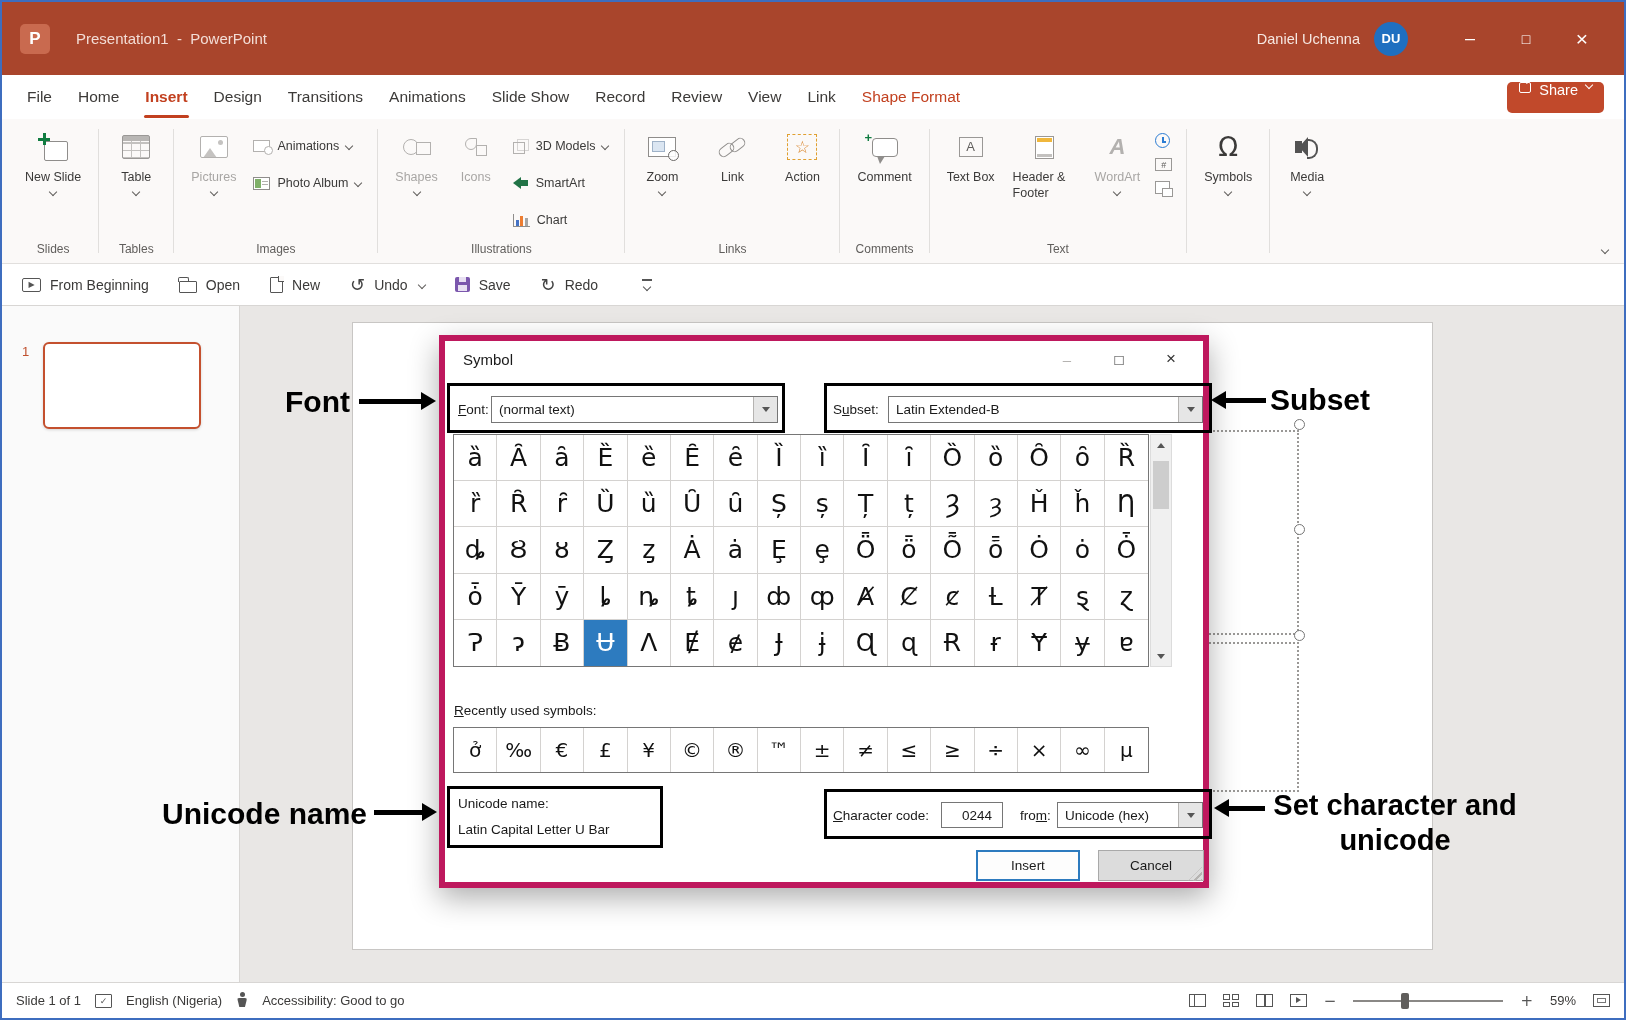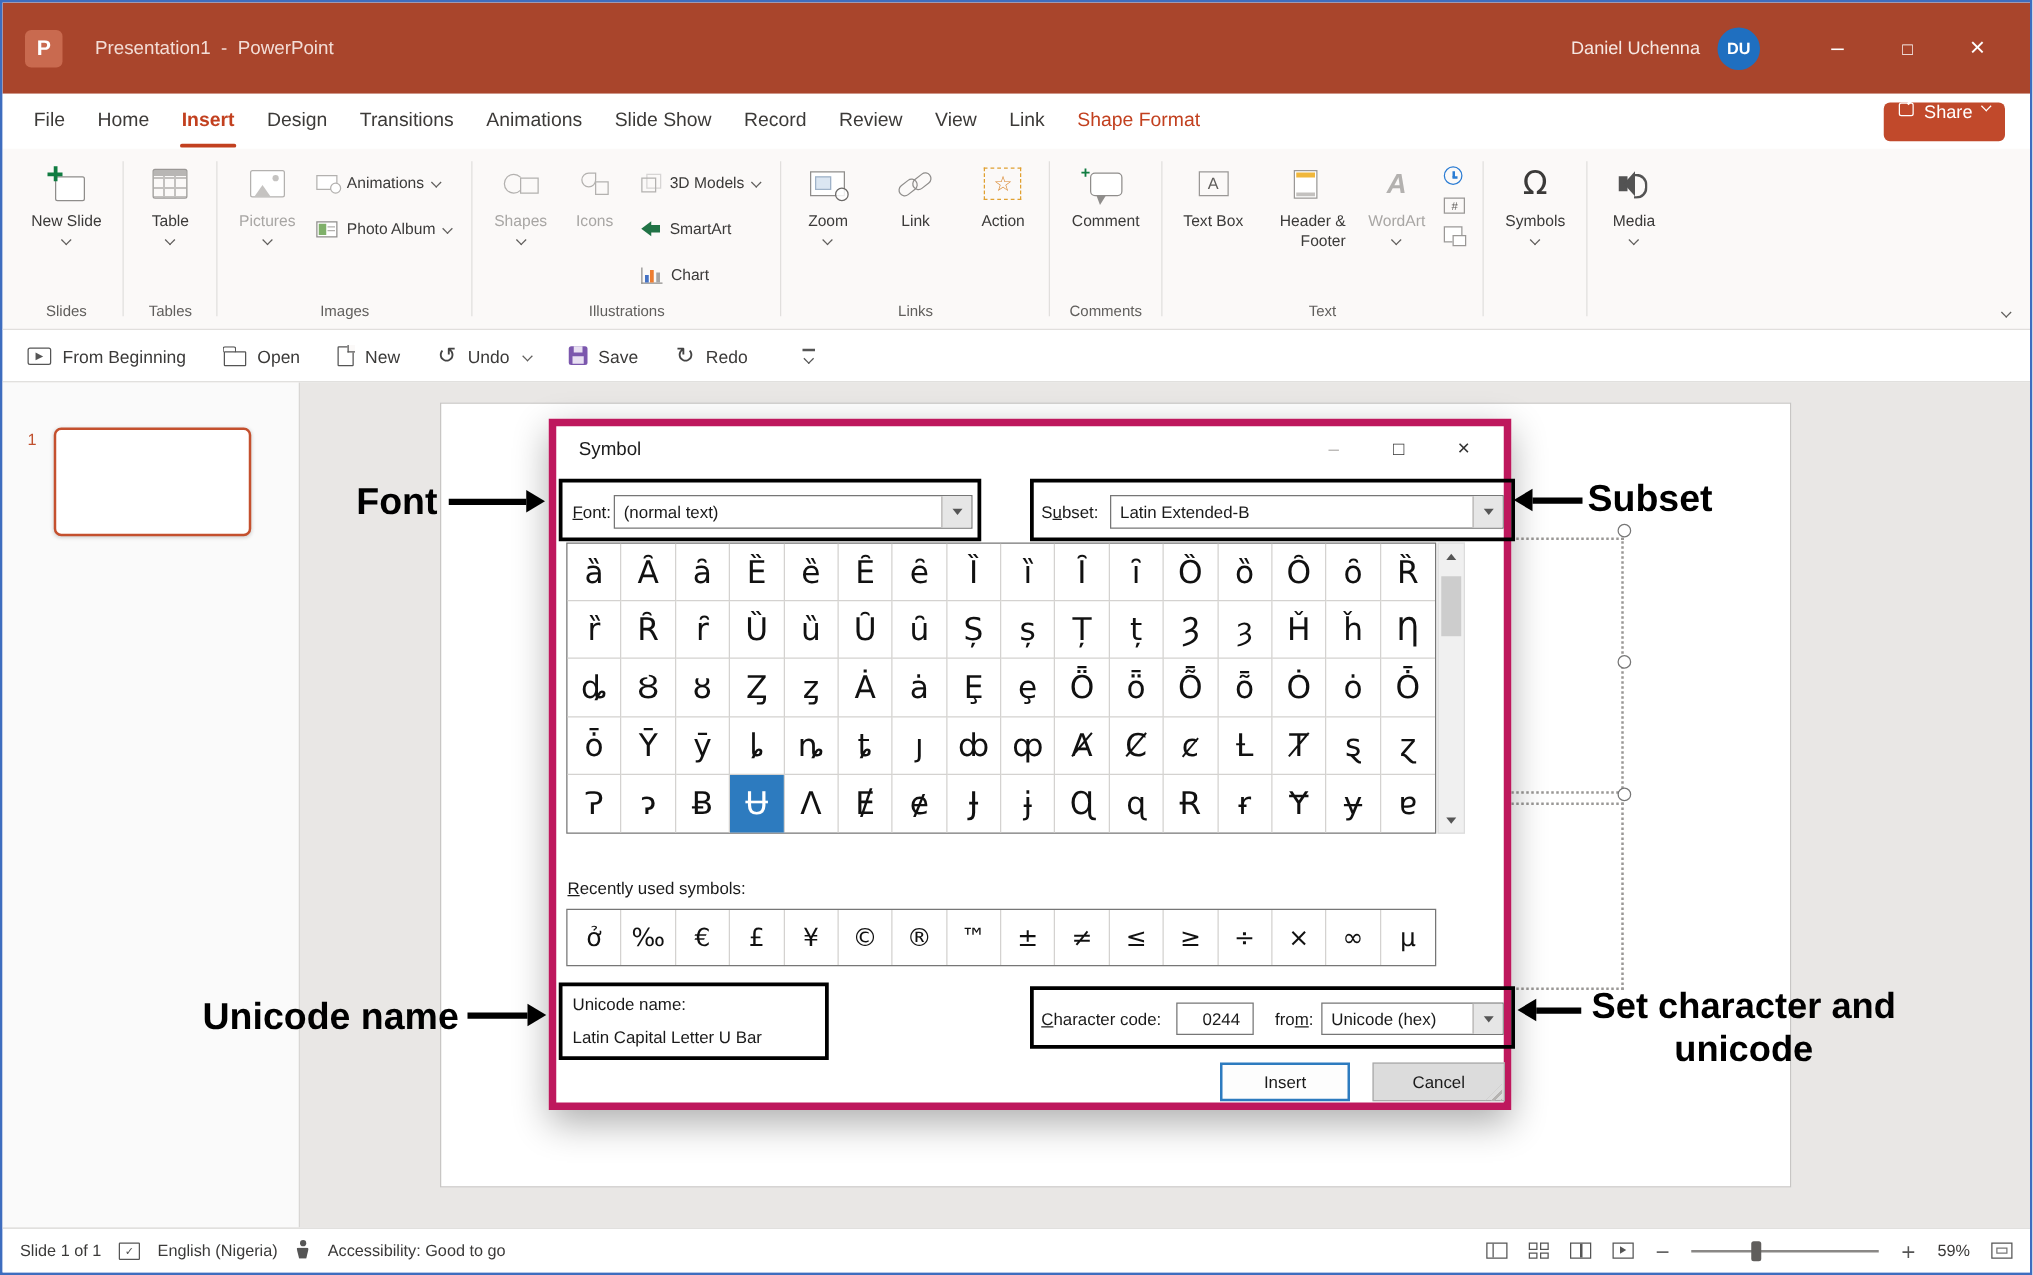--- a/index.html
+++ b/index.html
@@ -38,21 +38,21 @@
   .tri-up{width:0;height:0;border-left:4px solid transparent;border-right:4px solid transparent;border-bottom:5px solid #555}
 
   
   .ribbon{height:145px;background:#fbf9f8;display:flex;align-items:stretch;padding:0 6px;position:relative;border-bottom:1px solid #e1dfdd;flex:0 0 auto}
   .rgroup{display:flex;flex-direction:column;align-items:center;padding:4px 10px 0}
   .rbody{flex:1;display:flex;align-items:flex-start;gap:4px}
   .glabel{font-size:12px;color:#605e5c;padding:2px 0 7px}
   .gsep{width:1px;background:#e1dfdd;margin:10px 0}
   .bigbtn{display:flex;flex-direction:column;align-items:center;background:transparent;border:0;padding:7px 7px 2px;font-family:inherit;font-size:12.5px;color:#3b3a39;min-width:54px;line-height:1.3}
   .icwrap{height:34px;display:flex;align-items:center;justify-content:center}
-  .blabel{text-align:right;max-width:64px;margin-top:5px}
+  .blabel{text-align:left;max-width:64px;margin-top:5px}
   .bigbtn .chev{margin-top:4px;color:#605e5c}
   .dim,.dim .blabel{color:#a8a6a4}
   .smallbtn{display:flex;align-items:center;gap:7px;font-size:12.5px;color:#3b3a39;background:none;border:0;font-family:inherit;padding:4px 6px;height:30px}
   .smallbtn .chev{color:#605e5c}
   .scol{display:flex;flex-direction:column;gap:7px;padding-top:8px;align-items:flex-start}
   .mcol{display:flex;flex-direction:column;gap:10px;padding:10px 4px 0}
   .collapse-chev{position:absolute;right:16px;bottom:10px;color:#605e5c}
 
   
   .ic-newslide{position:relative;width:30px;height:28px}

